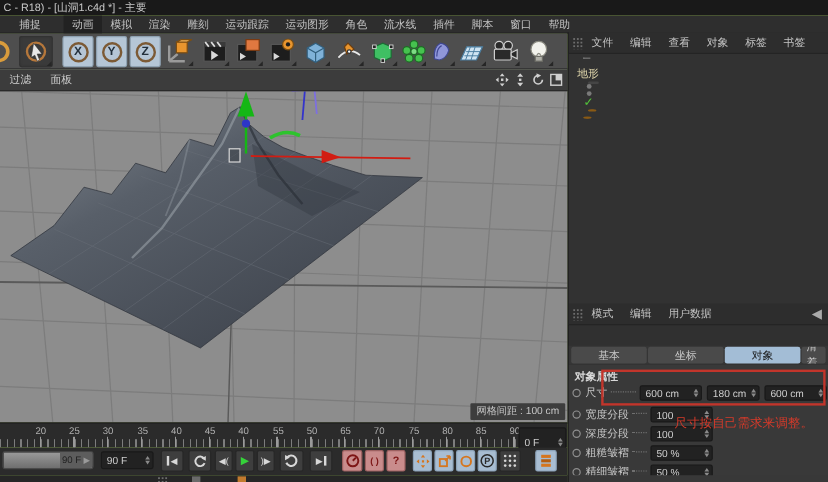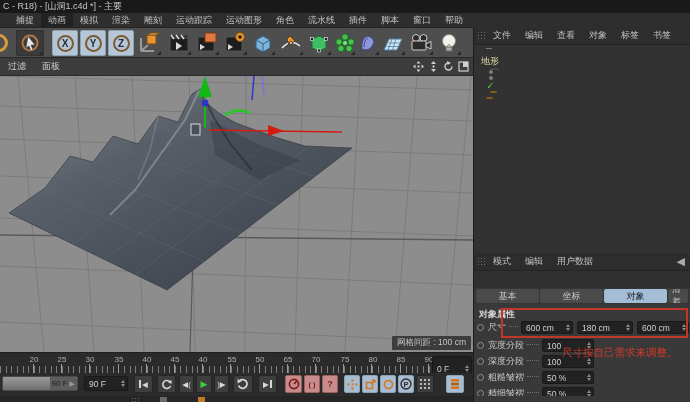--- a/index.html
+++ b/index.html
@@ -5,21 +5,21 @@
   *{margin:0;padding:0;box-sizing:border-box;}
   html,body{width:690px;height:402px;overflow:hidden;}
   body{font-family:"Liberation Sans","DejaVu Sans",sans-serif;background:#222;}
   #app{position:relative;width:690px;height:402px;background:#bef264;}
   .abs{position:absolute;}
   
   .titlebar{left:0;top:0;width:690px;height:13px;background:#191919;color:#c9c9c9;font-size:9px;line-height:13px;padding-left:3px;white-space:nowrap;}
   
   .menubar{left:0;top:13px;width:690px;height:15px;background:#2e2e2e;border-bottom:1px solid #232323;color:#c3c3c3;font-size:9px;display:flex;align-items:center;gap:0;padding-left:9px;}
   .menubar span{padding:1px 7px;cursor:default;}
-  .menubar span.pressed{background:#222;}
+  .menubar span.pressed{background:#222;margin-left:12px;}
   
   .toolbar{left:0;top:28px;width:473px;height:30px;background:#4e4e4e;border-bottom:1px solid #262626;}
   .tb{position:absolute;top:2px;width:26px;height:26px;display:flex;align-items:center;justify-content:center;border-radius:2px;}
   .tb.dd::after{content:"";position:absolute;right:1px;bottom:1px;border-left:4px solid transparent;border-bottom:4px solid #262626;}
   .tb.pressed{background:#3a3a3a;box-shadow:inset 0 0 2px #222;}
   .axisbtn{background:#b5c6d6;border:1px solid #8fa2b2;}
   .axisring{width:17px;height:17px;border:2px solid #7c5a35;border-radius:50%;color:#23303c;font-size:10px;font-weight:bold;display:flex;align-items:center;justify-content:center;}
   
   .vp{left:0;top:58px;width:473px;height:294px;background:#8d8d8d;}
   .vphead{position:absolute;left:0;top:0;width:473px;height:18px;background:#3c3c3c;border-bottom:1px solid #2a2a2a;color:#cfcfcf;font-size:9px;display:flex;align-items:center;}
@@ -366,21 +366,21 @@
         <span class="keycircle"></span>
         <span class="plabel">尺寸</span>
         <span class="leader" style="max-width:22px"></span>
         <span class="fld" style="width:52px">
           <span class="val">600 cm</span>
           <span class="spin">
               <i class="up"></i>
               <i class="dn"></i>
             </span>
         </span>
-        <span class="fld" style="width:56px">
+        <span class="fld" style="width:44px">
           <span class="val">180 cm</span>
           <span class="spin">
               <i class="up"></i>
               <i class="dn"></i>
             </span>
         </span>
         <span class="fld" style="width:52px;margin-right:0">
           <span class="val">600 cm</span>
           <span class="spin">
               <i class="up"></i>

